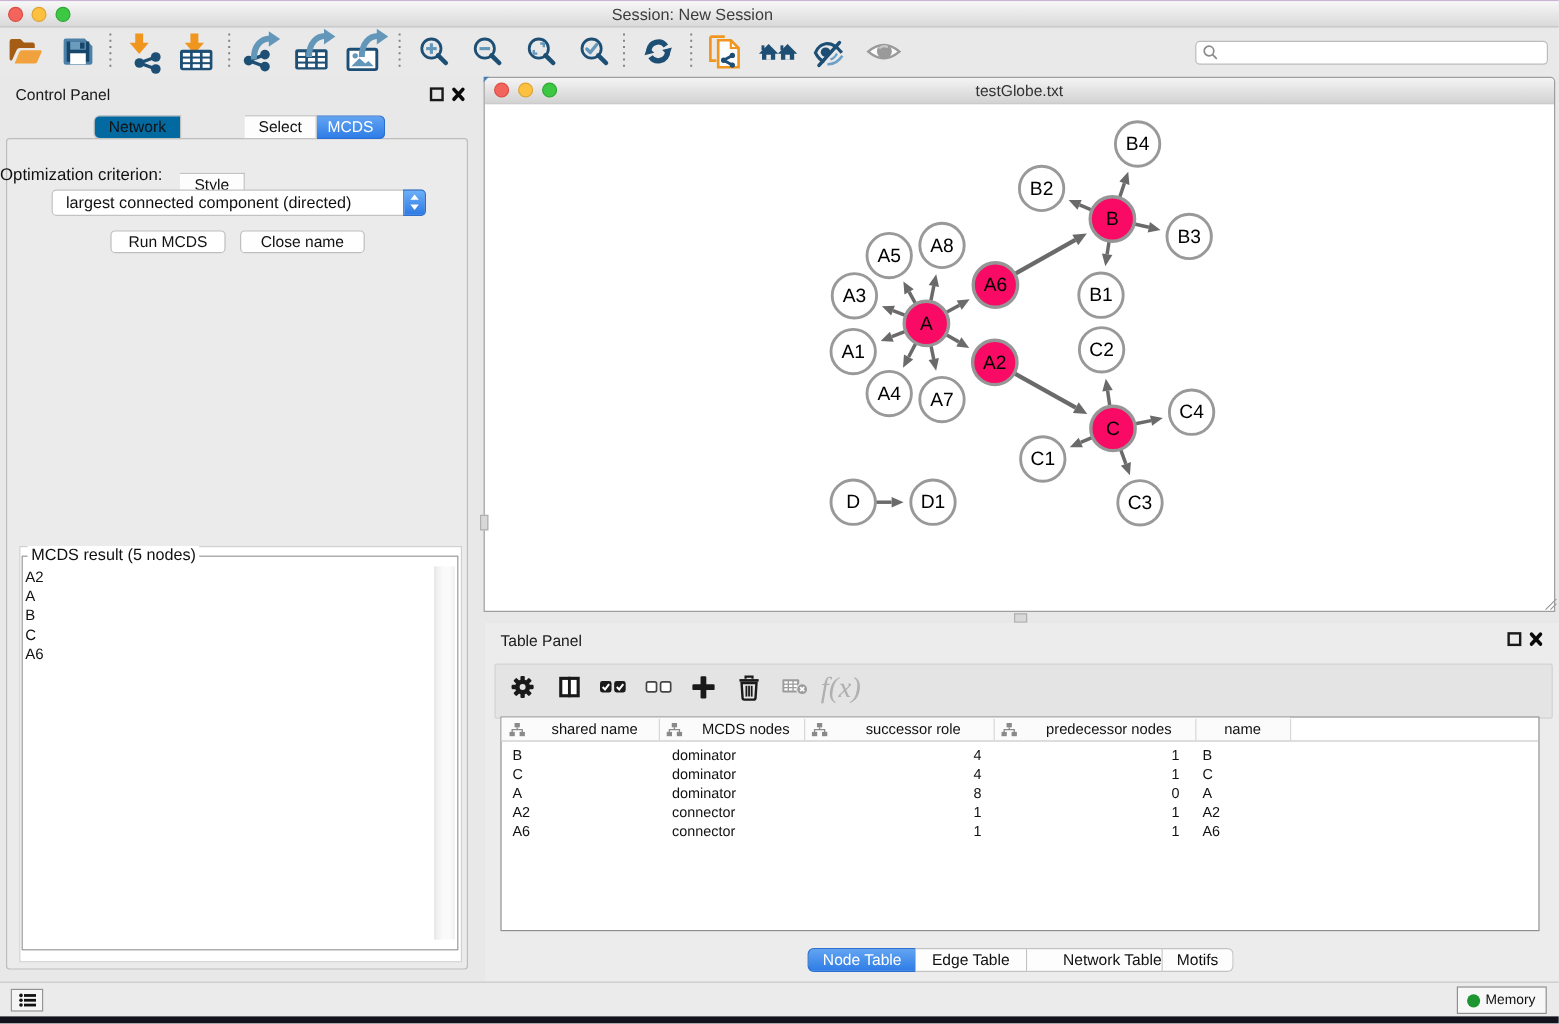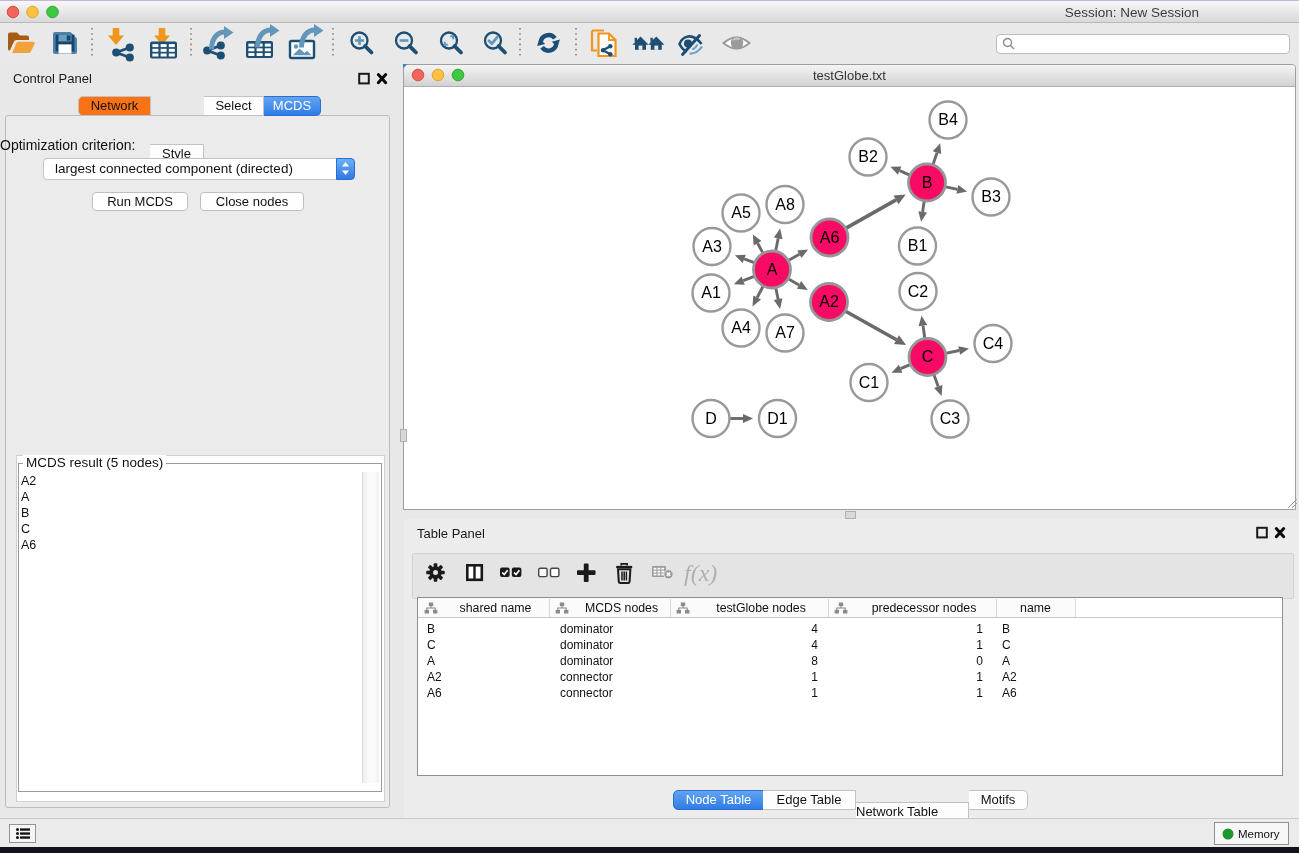--- a/index.html
+++ b/index.html
@@ -8,21 +8,21 @@
   .abs{position:absolute;}
   svg{position:absolute;overflow:visible;}
 </style>
 </head>
 <body>
 
 <div class="abs" style="left:0;top:0;width:1299px;height:1px;background:#cbb3d8;"></div>
 
 <div class="abs" style="left:0;top:1px;width:1299px;height:21px;
   background:linear-gradient(#f7f7f7,#d9d9d9);border-bottom:1px solid #b9b9b9;"></div>
-<div class="abs" style="left:0;top:5px;width:1154px;text-align:right;font-size:13.5px;color:#3c3c3c;padding-left:45px;">Session: New Session</div>
+<div class="abs" style="left:0;top:5px;width:1154px;text-align:center;font-size:13.5px;color:#3c3c3c;">Session: New Session</div>
 <svg class="abs" style="left:0;top:0;" width="70" height="22" viewBox="0 0 70 22">
   <circle cx="13" cy="12" r="5.8" fill="#f3645c" stroke="#db4e44" stroke-width="1"></circle>
   <circle cx="32.5" cy="12" r="5.8" fill="#fcc13f" stroke="#dfa433" stroke-width="1"></circle>
   <circle cx="52.5" cy="12" r="5.8" fill="#3cc843" stroke="#2fa833" stroke-width="1"></circle>
 </svg>
 
 <div class="abs" style="left:0;top:23px;width:1299px;height:41px;background:#e9e9e9;"></div>
 <svg class="abs" style="left:0;top:22px;" width="1299" height="42" viewBox="0 0 1299 42">
 <defs>
 <g id="oarr">
@@ -153,38 +153,38 @@
 
 <div class="abs" style="left:13px;top:71px;font-size:13px;color:#1a1a1a;">Control Panel</div>
 <svg class="abs" style="left:358px;top:72px;" width="32" height="14" viewBox="0 0 32 14">
   <rect x="1.2" y="1.8" width="9.6" height="9.6" fill="none" stroke="#1a1a1a" stroke-width="2"></rect>
   <path d="M20.3 2.5 L27.7 10.7 M27.7 2.5 L20.3 10.7" stroke="#0a0a0a" stroke-width="3" stroke-linecap="round"></path>
 </svg>
 
 <div class="abs" style="left:5px;top:115px;width:383px;height:691px;background:#ebebeb;border:1px solid #bdbdbd;border-radius:3px;"></div>
 
 <div class="abs" style="left:78px;top:96px;width:243px;height:20px;font-size:13px;">
-  <div class="abs" style="left:0;top:0;width:71px;height:18px;background:#f97316;border:1px solid #c2c2c2;border-radius:5px 0 0 5px;text-align:center;line-height:18px;color:#111;">Network</div>
+  <div class="abs" style="left:0;top:0;width:71px;height:18px;background:#0369a1;border:1px solid #c2c2c2;border-radius:5px 0 0 5px;text-align:center;line-height:18px;color:#111;">Network</div>
   <div class="abs" style="left:72px;top:0;width:53px;height:18px;background:#fdfdfd;border:1px solid #c2c2c2;border-left:none;text-align:center;line-height:18px;color:#111;margin-top:48px;">Style</div>
   <div class="abs" style="left:126px;top:0;width:59px;height:18px;background:#fdfdfd;border:1px solid #c2c2c2;border-left:none;text-align:center;line-height:18px;color:#111;">Select</div>
   <div class="abs" style="left:186px;top:0;width:56px;height:18px;background:linear-gradient(#62a4f2,#2e7ce6);border:1px solid #2a6fd0;border-left:none;border-radius:0 5px 5px 0;text-align:center;line-height:18px;color:#fff;">MCDS</div>
 </div>
 
 <div class="abs" style="left:0;top:137px;width:397px;font-size:14px;color:#111;">Optimization criterion:</div>
 
 <div class="abs" style="left:43px;top:158px;width:309px;height:20px;background:#fff;border:1px solid #c3c3c3;border-radius:4px;"></div>
 <div class="abs" style="left:55px;top:161px;font-size:13.5px;color:#111;">largest connected component (directed)</div>
 <div class="abs" style="left:336px;top:158px;width:17px;height:20px;background:linear-gradient(#6cb0f8,#2d7ae4);border:1px solid #2a6fd0;border-radius:0 4px 4px 0;"></div>
 <svg class="abs" style="left:340px;top:161px;" width="11" height="15" viewBox="0 0 11 15">
   <path d="M5.5 1 L9 5.5 H2 Z" fill="#fff"></path>
   <path d="M5.5 14 L2 9.5 H9 Z" fill="#fff"></path>
 </svg>
 
 <div class="abs" style="left:92px;top:192px;width:94px;height:17px;background:#ffffff;border:1px solid #bfbfbf;border-radius:4px;text-align:center;line-height:17px;font-size:13px;color:#111;">Run MCDS</div>
-<div class="abs" style="left:200px;top:192px;width:102px;height:17px;background:#fefefe;border:1px solid #bfbfbf;border-radius:4px;text-align:center;line-height:17px;font-size:13px;color:#111;">Close nodes</div>
+<div class="abs" style="left:200px;top:192px;width:102px;height:17px;background:#fefefe;border:1px solid #bfbfbf;border-radius:4px;text-align:center;line-height:17px;font-size:13px;color:#111;">Close name</div>
 
 <div class="abs" style="left:16px;top:455px;width:367px;height:345px;background:#fff;border:1px solid #d0d0d0;"></div>
 <div class="abs" style="left:18px;top:463px;width:362px;height:327px;border:1px solid #9a9a9a;"></div>
 <div class="abs" style="left:23px;top:455px;background:#fff;padding:0 3px;font-size:13.5px;color:#111;">MCDS result (5 nodes)</div>
 <div class="abs" style="left:21px;top:473px;font-size:12.5px;color:#111;line-height:16px;">A2<br>A<br>B<br>C<br>A6</div>
 <div class="abs" style="left:362px;top:472px;width:16px;height:311px;background:linear-gradient(90deg,#ededed,#fafafa 40%,#fafafa 75%,#efefef);border-left:1px solid #dcdcdc;"></div>
 
 <div class="abs" style="left:403px;top:64px;width:893px;height:446px;background:#fff;border:1px solid #9f9f9f;border-radius:4px 4px 0 0;box-sizing:border-box;"></div>
 <div class="abs" style="left:404px;top:65px;width:891px;height:21px;background:linear-gradient(#f4f4f4,#d2d2d2);border-bottom:1px solid #aeaeae;border-radius:4px 4px 0 0;"></div>
 <div class="abs" style="left:404px;top:68px;width:891px;text-align:center;font-size:13px;color:#333;">testGlobe.txt</div>
@@ -388,21 +388,21 @@
 <div class="abs" style="left:676px;top:602px;width:14px;height:12px;">
     <svg width="14" height="12" viewBox="0 0 14 12">
       <g fill="#8a8a8a">
         <rect x="4.8" y="0.5" width="4.4" height="3.6"></rect>
         <rect x="0.6" y="7.9" width="4.4" height="3.6"></rect>
         <rect x="9" y="7.9" width="4.4" height="3.6"></rect>
       </g>
       <path d="M7 4.1 V6 M2.8 7.9 V6 H11.2 V7.9" fill="none" stroke="#8a8a8a" stroke-width="1.1"></path>
     </svg>
   </div>
-<div class="abs" style="left:694px;top:601px;width:134px;text-align:center;font-size:12.3px;color:#111;">testGlobe nodes</div>
+<div class="abs" style="left:694px;top:601px;width:134px;text-align:center;font-size:12.3px;color:#111;">successor role</div>
 <div class="abs" style="left:828px;top:599px;width:1px;height:18px;background:#d8d8d8;"></div>
 <div class="abs" style="left:834px;top:602px;width:14px;height:12px;">
     <svg width="14" height="12" viewBox="0 0 14 12">
       <g fill="#8a8a8a">
         <rect x="4.8" y="0.5" width="4.4" height="3.6"></rect>
         <rect x="0.6" y="7.9" width="4.4" height="3.6"></rect>
         <rect x="9" y="7.9" width="4.4" height="3.6"></rect>
       </g>
       <path d="M7 4.1 V6 M2.8 7.9 V6 H11.2 V7.9" fill="none" stroke="#8a8a8a" stroke-width="1.1"></path>
     </svg>
@@ -432,21 +432,21 @@
 <div class="abs" style="left:1002px;top:670px;font-size:12px;color:#111;">A2</div>
 <div class="abs" style="left:427px;top:686px;font-size:12px;color:#111;">A6</div>
 <div class="abs" style="left:560px;top:686px;font-size:12px;color:#111;">connector</div>
 <div class="abs" style="left:670px;top:686px;width:148px;text-align:right;font-size:12px;color:#111;">1</div>
 <div class="abs" style="left:828px;top:686px;width:155px;text-align:right;font-size:12px;color:#111;">1</div>
 <div class="abs" style="left:1002px;top:686px;font-size:12px;color:#111;">A6</div>
 
 <div class="abs" style="left:673px;top:790px;width:360px;height:20px;font-size:13px;">
   <div class="abs" style="left:0;top:0;width:89px;height:18px;background:linear-gradient(#62a4f2,#2e7ce6);border:1px solid #2a6fd0;border-radius:5px 0 0 5px;text-align:center;line-height:18px;color:#fff;">Node Table</div>
   <div class="abs" style="left:90px;top:0;width:92px;height:18px;background:#fdfdfd;border:1px solid #c2c2c2;border-left:none;text-align:center;line-height:18px;color:#111;">Edge Table</div>
-  <div class="abs" style="left:183px;top:12px;width:112px;height:18px;background:#fdfdfd;border:1px solid #c2c2c2;border-left:none;text-align:left;line-height:18px;color:#111;">Network Table</div>
+  <div class="abs" style="left:183px;top:0;width:112px;height:18px;background:#fdfdfd;border:1px solid #c2c2c2;border-left:none;text-align:right;line-height:18px;color:#111;">Network Table</div>
   <div class="abs" style="left:296px;top:0;width:58px;height:18px;background:#fdfdfd;border:1px solid #c2c2c2;border-left:none;border-radius:0 5px 5px 0;text-align:center;line-height:18px;color:#111;">Motifs</div>
 </div>
 
 <div class="abs" style="left:0;top:818px;width:1299px;height:29px;background:#ebebeb;border-top:1px solid #c9c9c9;box-sizing:border-box;"></div>
 <div class="abs" style="left:9px;top:824px;width:27px;height:19px;background:#f5f5f5;border:1px solid #949494;box-sizing:border-box;"></div>
 <svg class="abs" style="left:16px;top:828px;" width="14" height="11" viewBox="0 0 14 11">
   <g fill="#111">
       <circle cx="1.5" cy="1.5" r="1.5"></circle>
       <circle cx="1.5" cy="5.5" r="1.5"></circle>
       <circle cx="1.5" cy="9.5" r="1.5"></circle>

